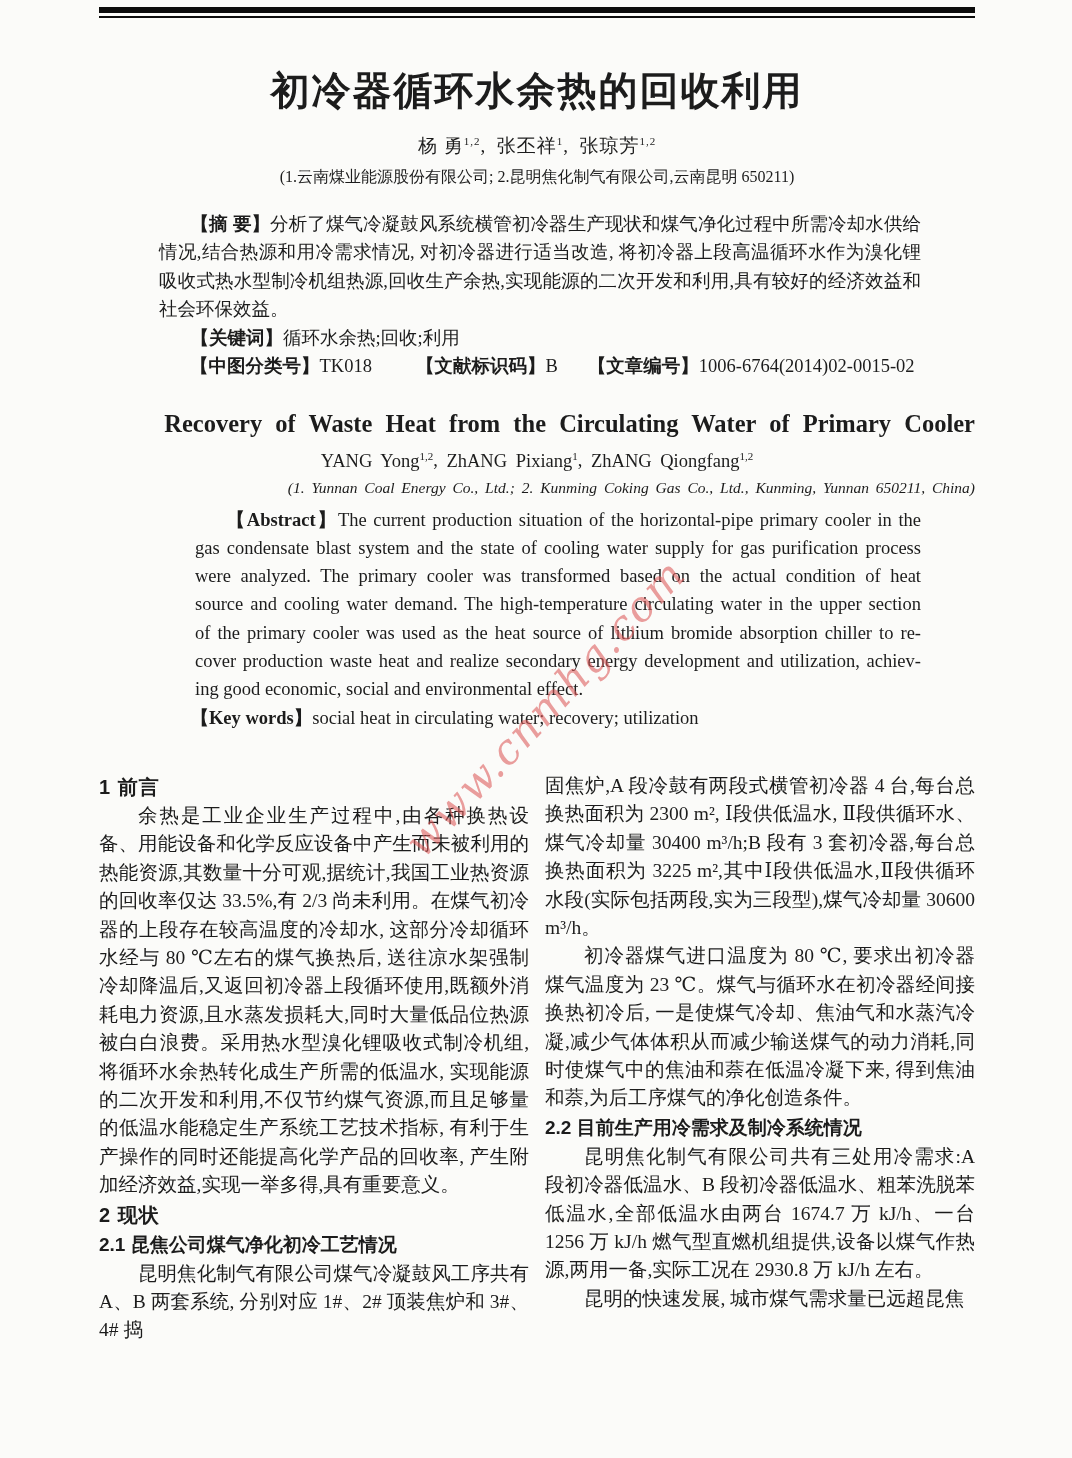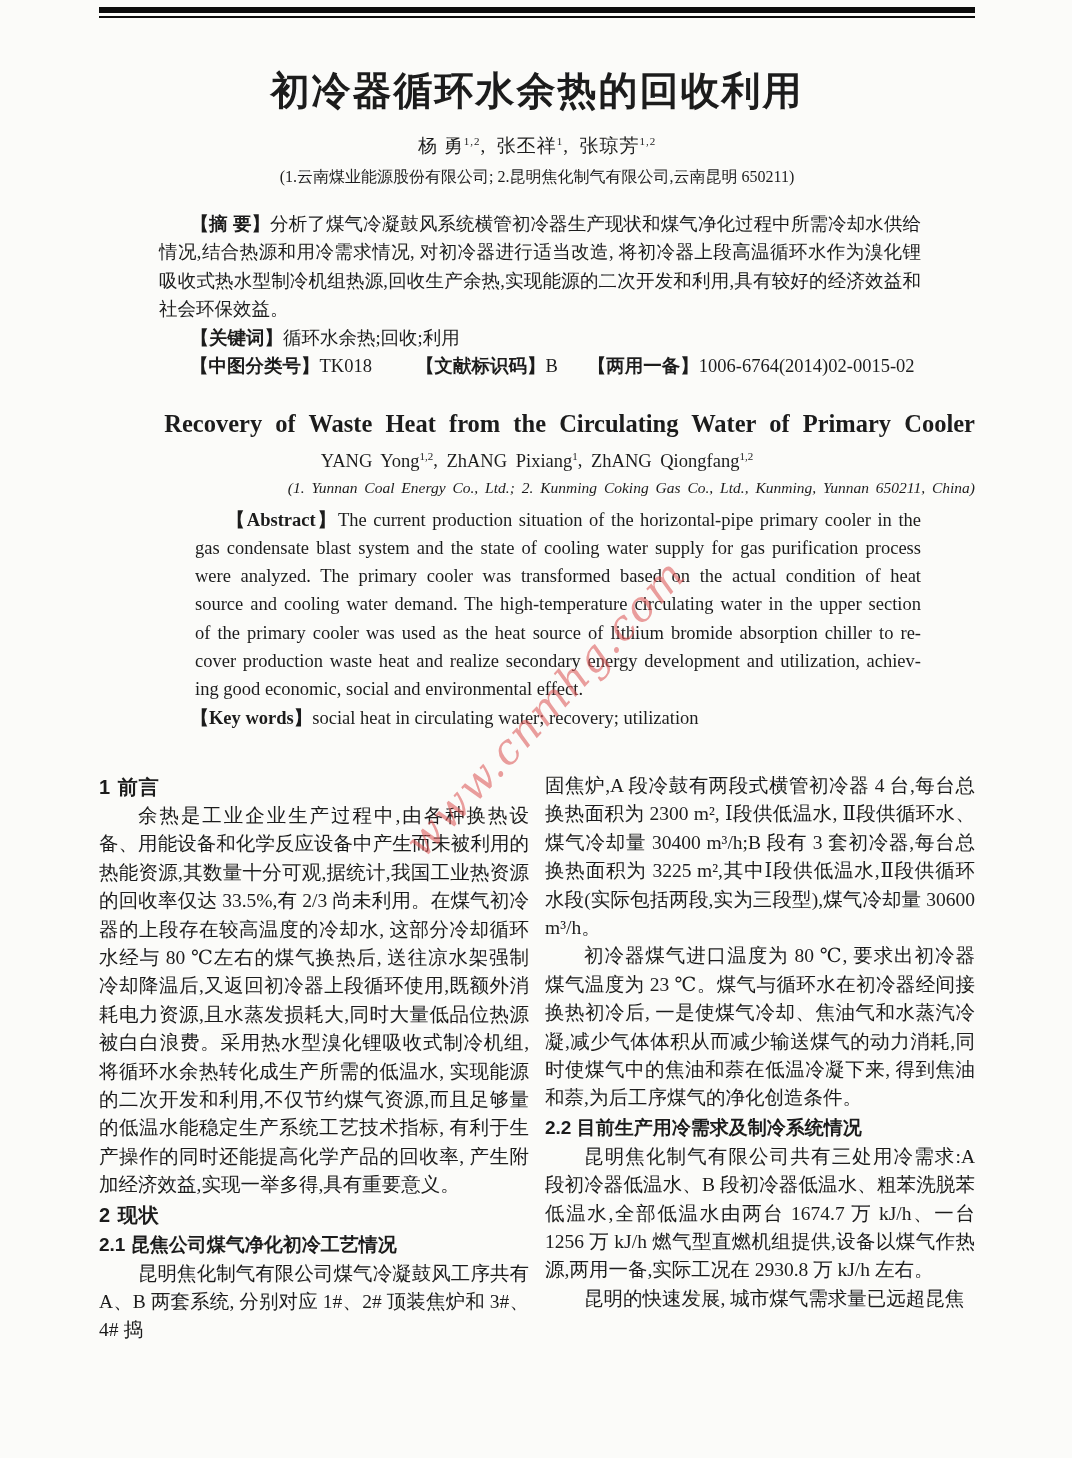--- a/index.html
+++ b/index.html
@@ -77,21 +77,21 @@
     <h1 class="title-cn" style="margin-bottom:0;">初冷器循环水余热的回收利用</h1>
     <div class="authors-cn"><span>杨  勇<sup>1,2</sup></span>, <span>张丕祥<sup>1</sup></span>, <span>张琼芳<sup>1,2</sup></span></div>
     <div class="affil-cn">(1.云南煤业能源股份有限公司; 2.昆明焦化制气有限公司,云南昆明  650211)</div>
 
     <div class="abstract-block">
       <p class="abstract-cn"><b class="lbl">【摘  要】</b><span>分析了煤气冷凝鼓风系统横管初冷器生产现状和煤气净化过程中所需冷却水供给情况,结合热源和用冷需求情况, 对初冷器进行适当改造, 将初冷器上段高温循环水作为溴化锂吸收式热水型制冷机组热源,回收生产余热,实现能源的二次开发和利用,具有较好的经济效益和社会环保效益。</span></p>
       <p class="kw-cn"><b class="lbl">【关键词】</b><span>循环水余热;回收;利用</span></p>
       <div class="class-row">
         <span class="class-item"><b class="lbl">【中图分类号】</b><span>TK018</span></span>
         <span class="class-item"><b class="lbl">【文献标识码】</b><span>B</span></span>
-        <span class="class-item last"><b class="lbl">【两用一备】</b><span>1006-6764(2014)02-0015-02</span></span>
+        <span class="class-item last"><b class="lbl">【文章编号】</b><span>1006-6764(2014)02-0015-02</span></span>
       </div>
     </div>
 
     <h2 class="title-en" style="margin-bottom:0;">Recovery of Waste Heat from the Circulating Water of Primary Cooler</h2>
     <div class="authors-en"><span>YANG Yong<sup>1,2</sup></span>,  <span>ZhANG Pixiang<sup>1</sup></span>,  <span>ZhANG Qiongfang<sup>1,2</sup></span></div>
     <div class="affil-en">(1. Yunnan Coal Energy Co., Ltd.; 2. Kunming Coking Gas Co., Ltd., Kunming, Yunnan 650211, China)</div>
 
     <div class="abstract-en">
         <div class="en-line"><b class="lbl-en">【Abstract】</b>The current production situation of the horizontal-pipe primary cooler in the</div>
         <div class="en-line">gas condensate blast system and the state of cooling water supply for gas purification process</div>

